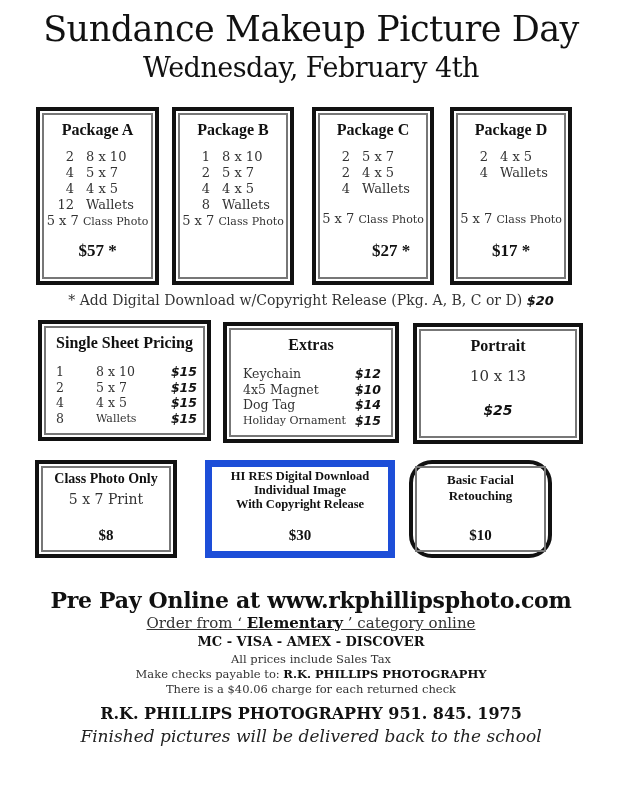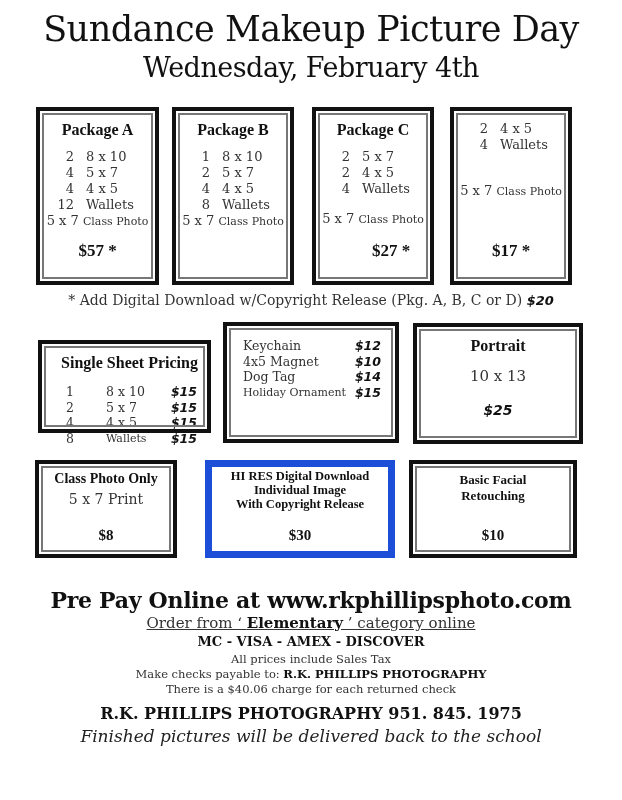--- a/index.html
+++ b/index.html
@@ -90,40 +90,41 @@
     <div class="pkg-line">
         <span class="q">4</span>
         <span class="d">Wallets</span>
       </div>
   </div>
   <div class="pkg-class" style="margin-top:14px;"><span>5 x 7</span> <small>Class Photo</small></div>
   <div class="price" style="top:130px;padding-left:36px;">$27 *</div>
 </div>
 
 <div class="box" style="left:450px;top:107px;width:122px;height:178px;">
+  <div class="bh">Package D</div>
   <div class="pkg-lines">
     <div class="pkg-line">
         <span class="q">2</span>
         <span class="d">4 x 5</span>
       </div>
     <div class="pkg-line">
         <span class="q">4</span>
         <span class="d">Wallets</span>
       </div>
   </div>
   <div class="pkg-class" style="margin-top:30px;"><span>5 x 7</span> <small>Class Photo</small></div>
   <div class="price" style="top:130px;">$17 *</div>
 </div>
 
 <div class="footer-line" style="top:292px;font-size:14px;color:#333;">
   <span>* Add Digital Download  w/Copyright Release (Pkg. A, B, C or D)</span>
   <span class="sans-b" style="font-size:13px;">$20</span>
 </div>
 
-<div class="box" style="left:38px;top:340px;width:173px;height:93px;padding-left:10px;">
+<div class="box" style="left:38px;top:320px;width:173px;height:121px;">
   <div class="bh">Single Sheet Pricing</div>
   <div style="margin:12px 10px 0 14px;">
     <div class="row">
         <span style="width:40px">1</span>
         <span style="flex:1">8 x 10</span>
         <span class="sans-b">$15</span>
       </div>
     <div class="row">
         <span style="width:40px">2</span>
         <span style="flex:1">5 x 7</span>
@@ -136,20 +137,21 @@
       </div>
     <div class="row">
         <span style="width:40px">8</span>
         <span style="flex:1;font-size:11px">Wallets</span>
         <span class="sans-b">$15</span>
       </div>
   </div>
 </div>
 
 <div class="box" style="left:223px;top:322px;width:176px;height:121px;">
+  <div class="bh">Extras</div>
   <div style="margin:12px 14px 0 16px;">
     <div class="row">
         <span style="flex:1">Keychain</span>
         <span class="sans-b">$12</span>
       </div>
     <div class="row">
         <span style="flex:1">4x5 Magnet</span>
         <span class="sans-b">$10</span>
       </div>
     <div class="row">
@@ -177,21 +179,21 @@
 
 <div class="box thick" style="left:205px;top:460px;width:190px;height:98px;">
   <div style="text-align:center;font-family:'Liberation Serif',serif;font-weight:bold;font-size:12.5px;line-height:14px;margin-top:2px;">
     <div>HI RES Digital Download</div>
     <div>Individual Image</div>
     <div>With Copyright Release</div>
   </div>
   <div class="price" style="top:60px;font-size:15px;">$30</div>
 </div>
 
-<div class="box" style="left:409px;top:460px;width:168px;height:98px;">
+<div class="box" style="left:409px;top:460px;width:143px;height:98px;border-radius:23px;">
   <div style="text-align:center;font-family:'Liberation Serif',serif;font-weight:bold;font-size:13px;line-height:16px;margin-top:8px;">
     <div>Basic Facial</div>
     <div>Retouching</div>
   </div>
   <div class="price" style="top:63px;font-size:15px;">$10</div>
 </div>
 
 <div class="footer-line" style="top:587px;font-size:22px;font-weight:bold;letter-spacing:-0.3px;">Pre Pay Online at www.rkphillipsphoto.com</div>
 <div class="footer-line" style="top:614px;font-size:15px;color:#333;">
   <span style="text-decoration:underline;">

